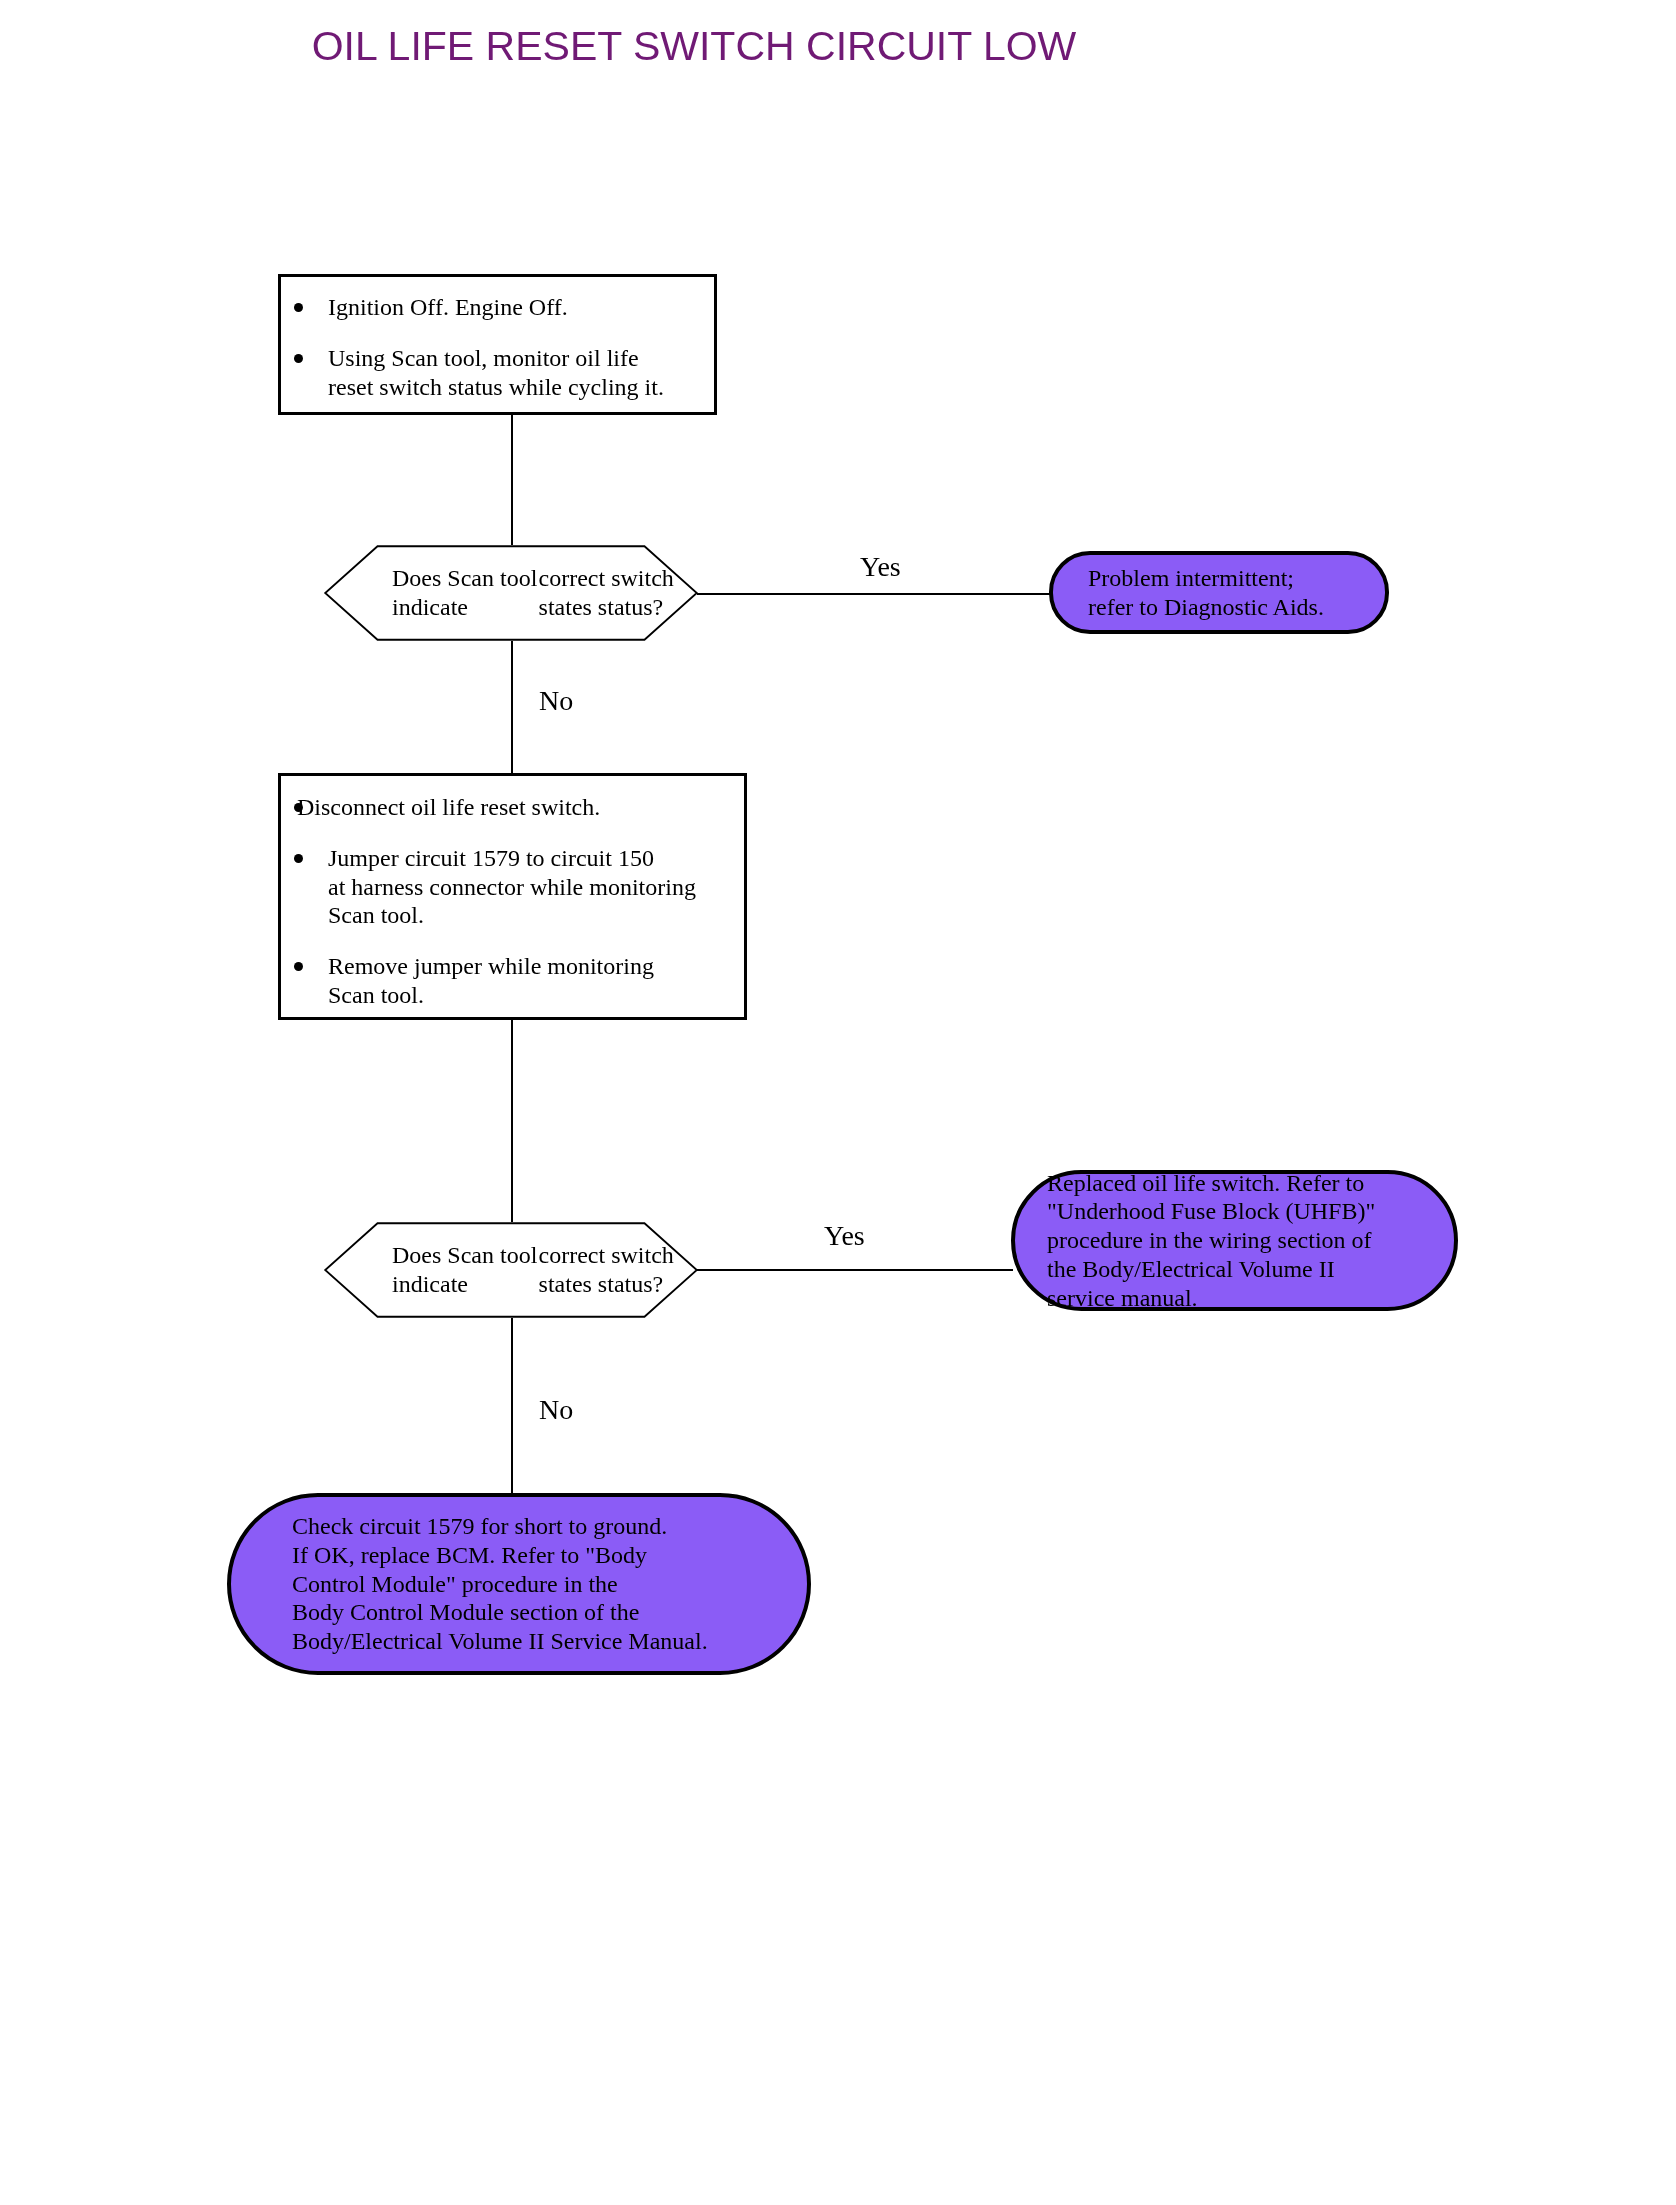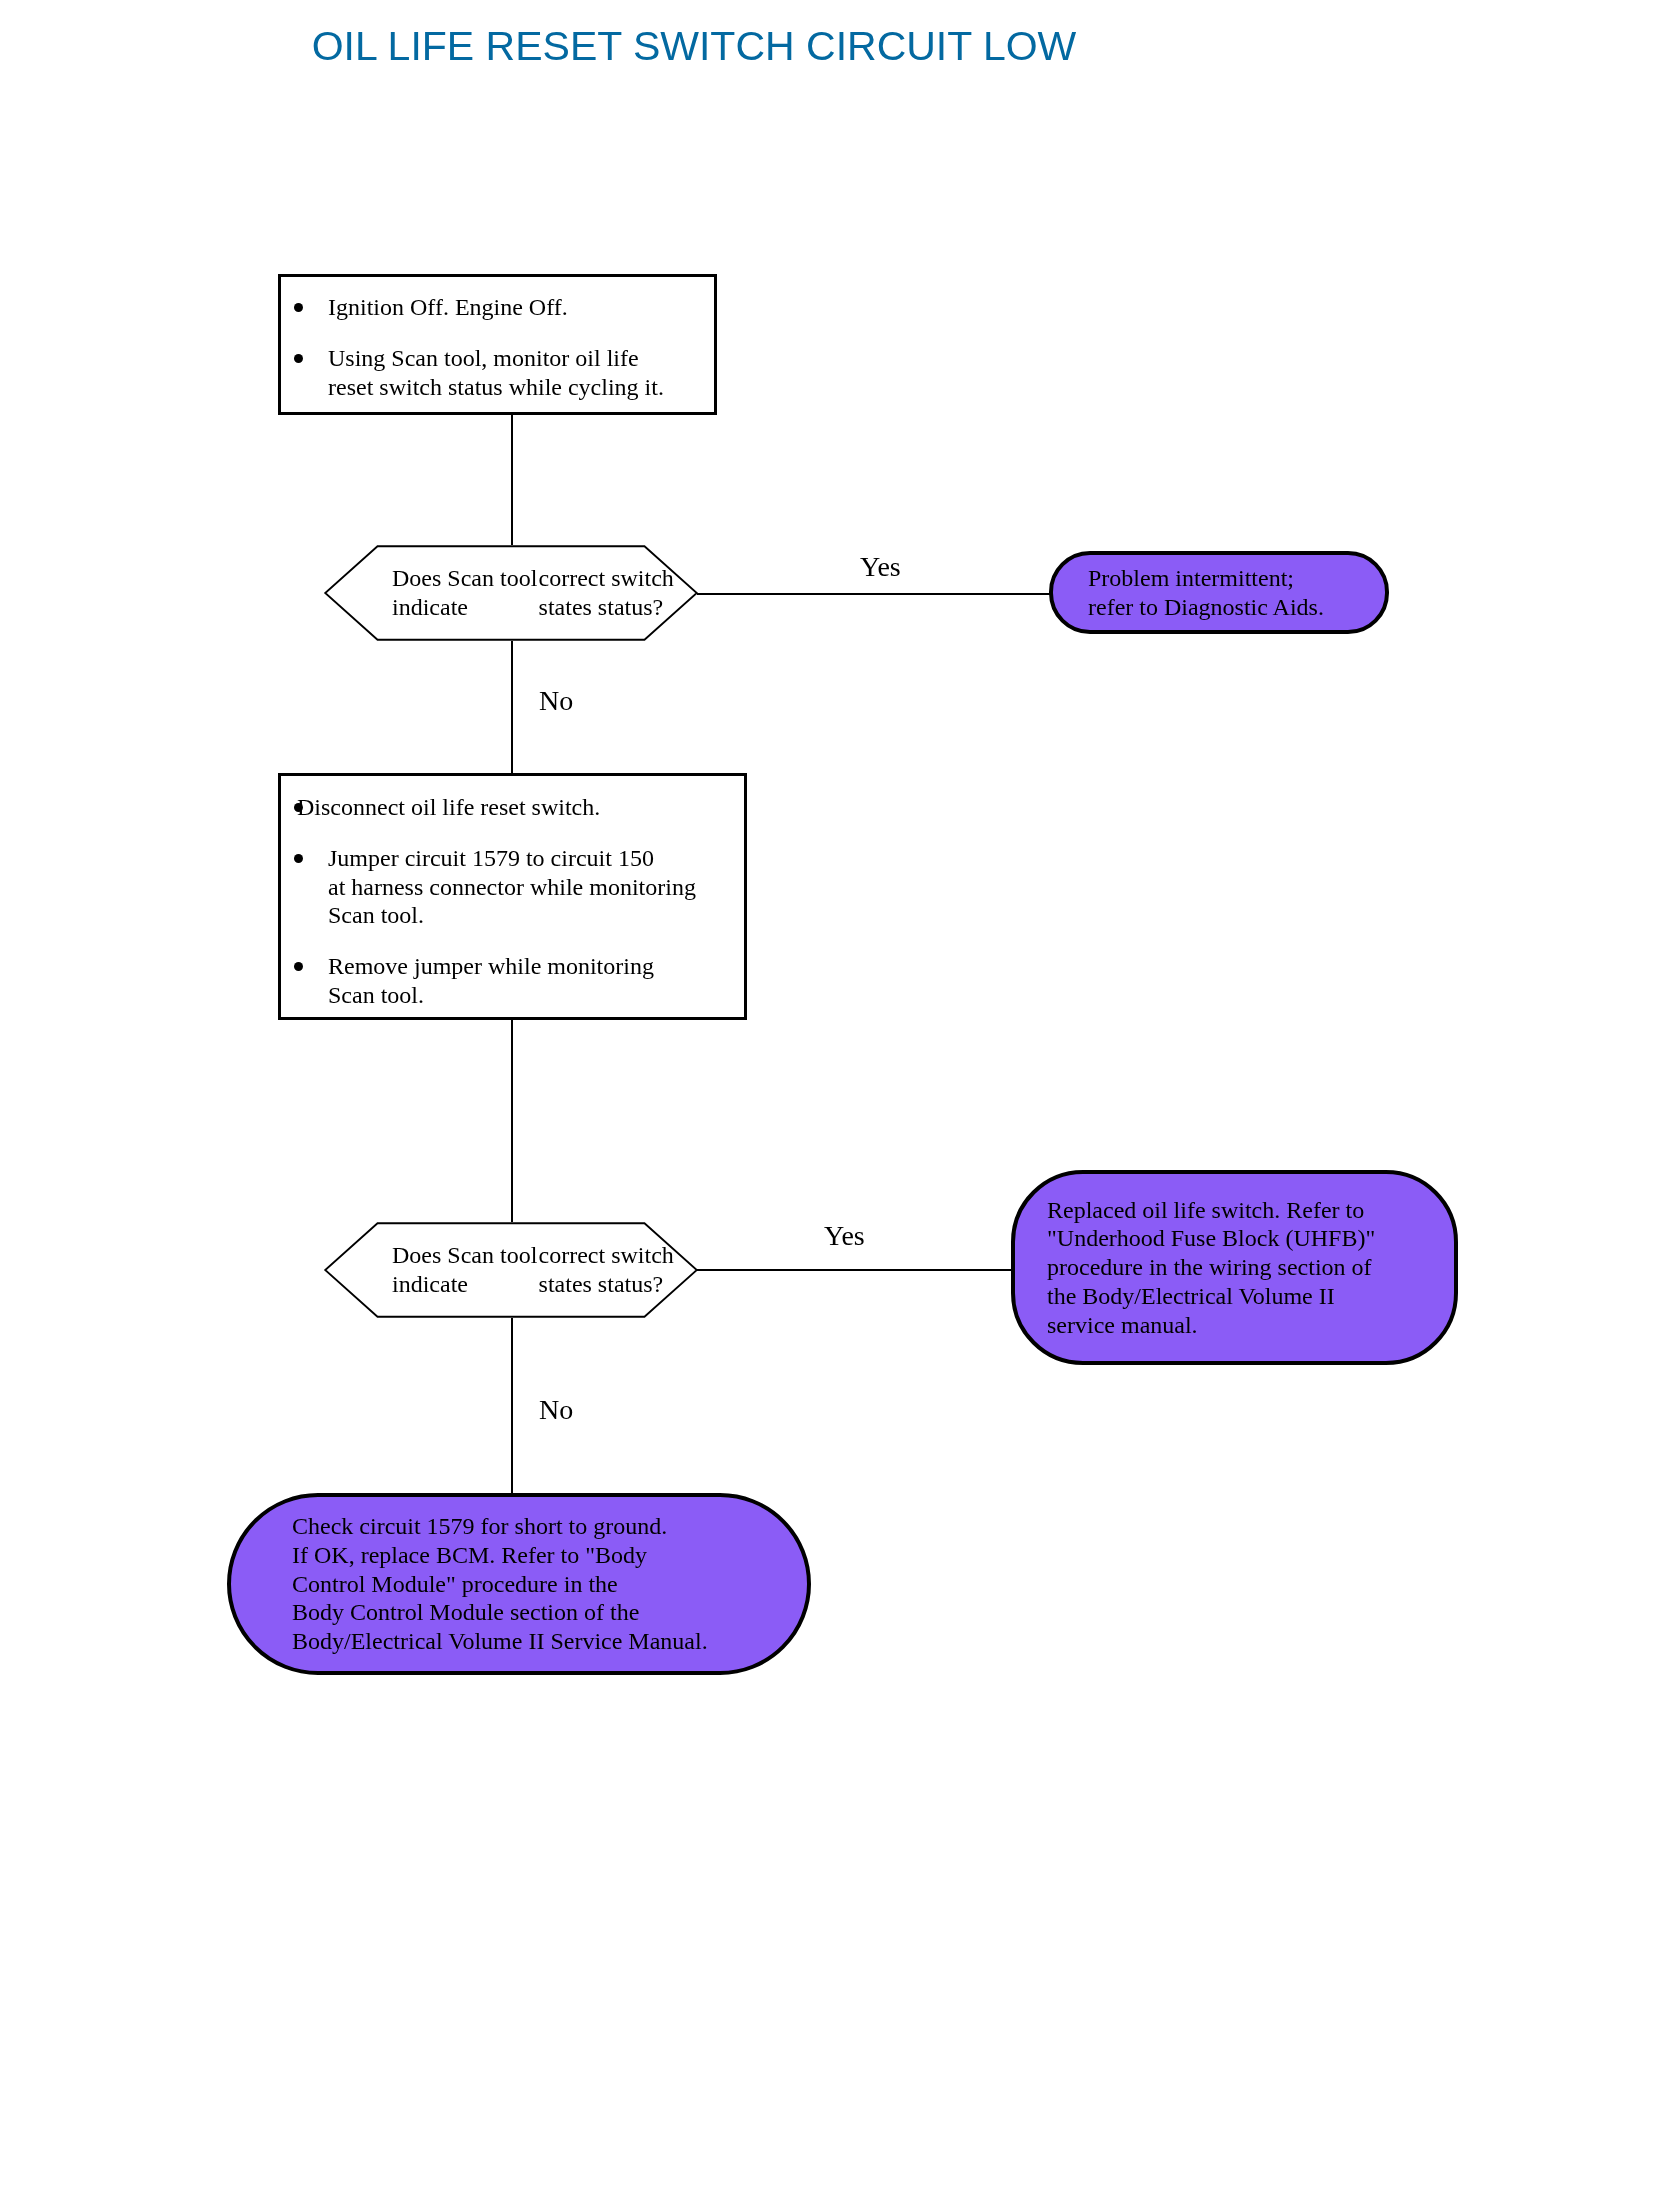--- a/index.html
+++ b/index.html
@@ -20,21 +20,21 @@
   #chart-title {
     position: absolute;
     left: 0;
     top: 23px;
     width: 1388px;
     text-align: center;
     font-family: "Liberation Sans", "DejaVu Sans", sans-serif;
     font-size: 41px;
     font-weight: 400;
     letter-spacing: 0px;
-    color: #0369a1;
+    color: #701a75;
     white-space: nowrap;
   }
 
   
   .vline {
     position: absolute;
     width: 1.8px;
     background: #000000;
   }
   .hline {
@@ -201,21 +201,21 @@
     </svg>
     <div class="dec-text">
       <div>Does Scan tool indicate</div>
       <div>correct switch states status?</div>
     </div>
   </div>
 
   <div class="hline" style="left:697px; top:1269px; width:316px;"></div>
   <div class="branch-label" style="left:824px; top:1222px;">Yes</div>
 
-  <div class="terminal" style="left:1011px; top:1170px; width:447px; height:195px; border-radius:72px;">
+  <div class="terminal" style="left:1011px; top:1170px; width:447px; height:141px; border-radius:72px;">
     <div class="term-text" style="padding-left:32px;">
       <div>Replaced oil life switch. Refer to</div>
       <div>"Underhood Fuse Block (UHFB)"</div>
       <div>procedure in the wiring section of</div>
       <div>the Body/Electrical Volume II</div>
       <div>service manual.</div>
     </div>
   </div>
 
   <div class="vline" style="left:511px; top:1318px; height:177px;"></div>

